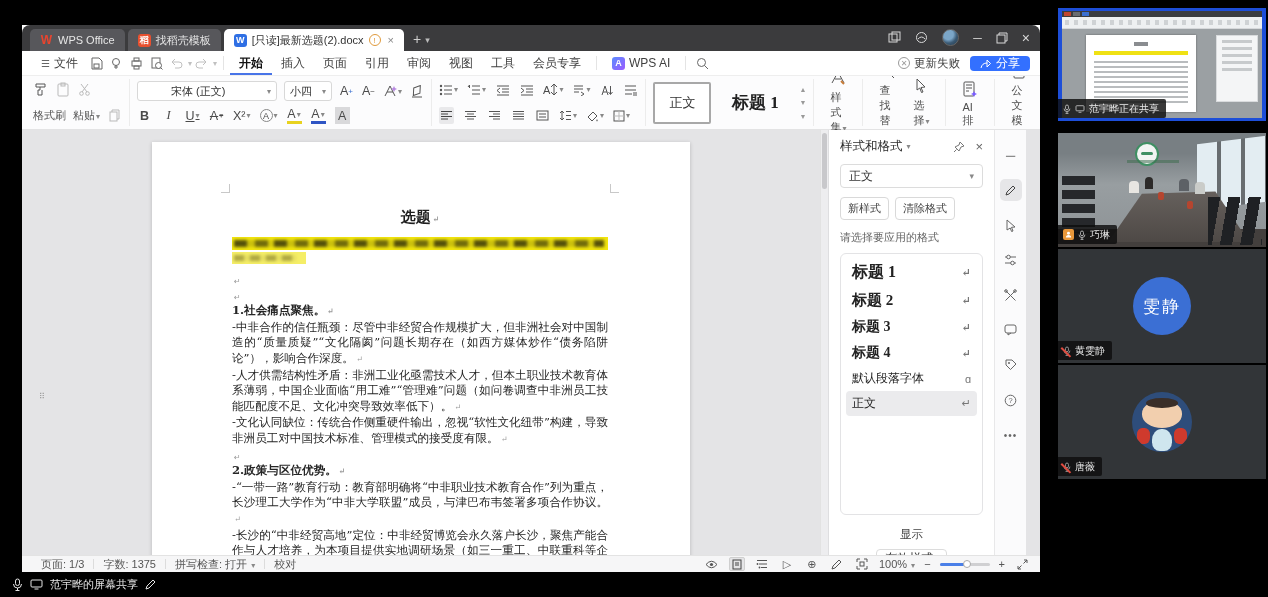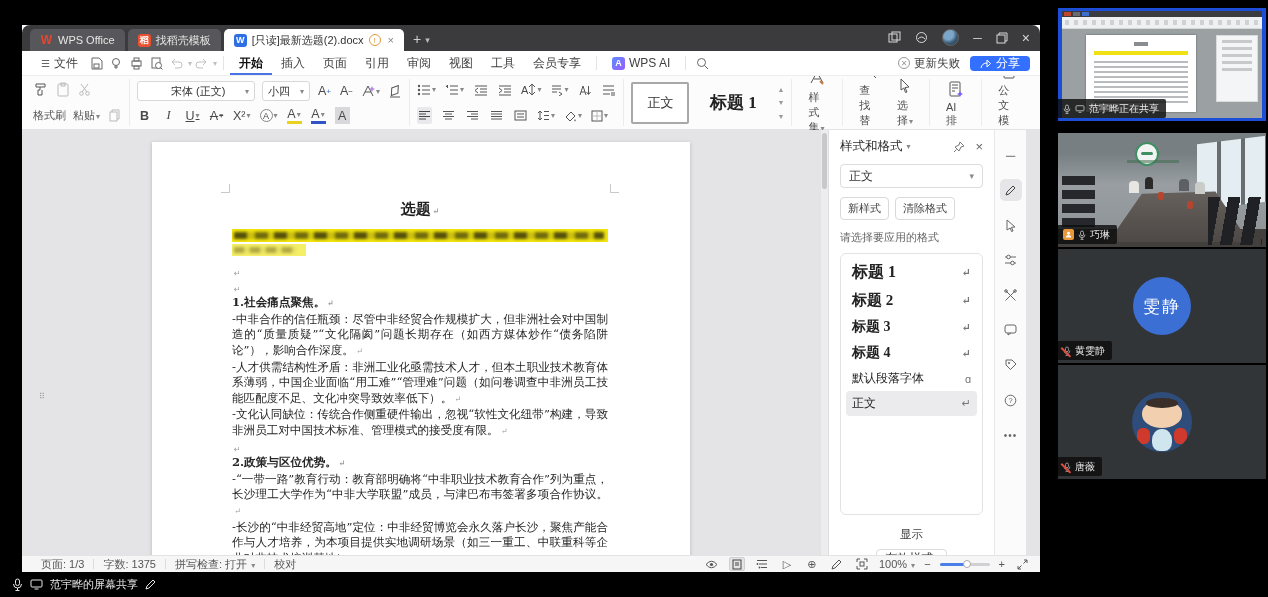--- a/index.html
+++ b/index.html
@@ -51,21 +51,21 @@
   .st-A { text-decoration:line-through; }
   .chip { border:2px solid #a8a8a8; border-radius:2px; background:#fff; width:58px; height:42px; display:flex; align-items:center; justify-content:center; font-size:13px; color:#333; }
   .chip2 { width:72px; height:44px; display:flex; align-items:center; justify-content:center; font-size:17px; font-weight:bold; color:#222; font-family:"Liberation Serif","DejaVu Serif",serif; }
   .spin { display:flex; flex-direction:column; justify-content:space-between; height:38px; color:#999; font-size:7px; padding:2px 0; }
   .bigb { display:flex; flex-direction:column; align-items:center; justify-content:center; gap:4px; font-size:11px; color:#4e4e4e; padding:0 9px; }
   .bigb svg { display:block; }
 
   .docrow { flex:1; display:flex; position:relative; background:#e4e4e6; overflow:hidden; }
   .docarea { position:relative; width:806px; overflow:hidden; flex:none; }
   .page { position:absolute; left:130px; top:12px; width:538px; height:470px; background:#fff; box-shadow:0 1px 4px rgba(0,0,0,.2); }
-  .pagein { position:absolute; left:80px; width:376px; top:0; }
+  .pagein { position:absolute; left:80px; width:376px; top:8px; }
   .doc-title { margin-top:58px; text-align:center; font-size:15px; font-weight:bold; color:#1e1e1e; font-family:"Liberation Serif","DejaVu Serif",serif; }
   .doc-title:after, .para:after, .empty:after { content:"↵"; font-size:8px; color:#9a9a9a; margin-left:2px; }
   .hl1 { height:13px; background:#f2e50e; margin-top:10px; position:relative; overflow:hidden; }
   .hl1 i { position:absolute; left:2px; right:4px; top:3px; height:7px; filter:blur(1.6px); background:repeating-linear-gradient(90deg, rgba(45,42,10,.8) 0 13px, rgba(45,42,10,.2) 13px 21px, rgba(45,42,10,.65) 21px 34px, rgba(45,42,10,.15) 34px 40px); }
   .hl2 { height:12px; width:74px; background:#f5ee67; margin-top:2px; position:relative; overflow:hidden; }
   .hl2 i { position:absolute; left:2px; right:10px; top:3px; height:6px; filter:blur(1.8px); background:repeating-linear-gradient(90deg, rgba(90,84,20,.45) 0 10px, rgba(90,84,20,.1) 10px 16px); }
   .para { font-family:"DejaVu Serif","Liberation Serif",serif; font-size:11.6px; line-height:15.6px; color:#262626; text-align:justify; }
   .para.b { font-weight:bold; }
   .empty { height:15.6px; font-size:11.6px; line-height:15.6px; }
   .gap8 { height:8px; }
@@ -315,21 +315,21 @@
               <svg width="12" height="13" viewBox="0 0 12 13">
                 <rect x="1" y="3" width="7" height="9" fill="none" stroke="#b9b9b9"></rect>
                 <path d="M3 3 V1 H10 V10 H8" fill="none" stroke="#b9b9b9"></path>
               </svg>
             </span>
         </div>
       </div>
 
       <div class="tg">
         <div class="trow">
-          <span class="fsel" style="width:118px;padding-left:33px;">
+          <span class="fsel" style="width:140px;padding-left:33px;">
               <span>宋体 (正文)</span>
               <span class="dn">▾</span>
             </span>
           <span class="fsel" style="width:48px;">
               <span>小四</span>
               <span class="dn">▾</span>
             </span>
           <span class="tbtn">
               <span>A</span>
               <sup style="font-size:8px;color:#3a6fd0;">+</sup>

